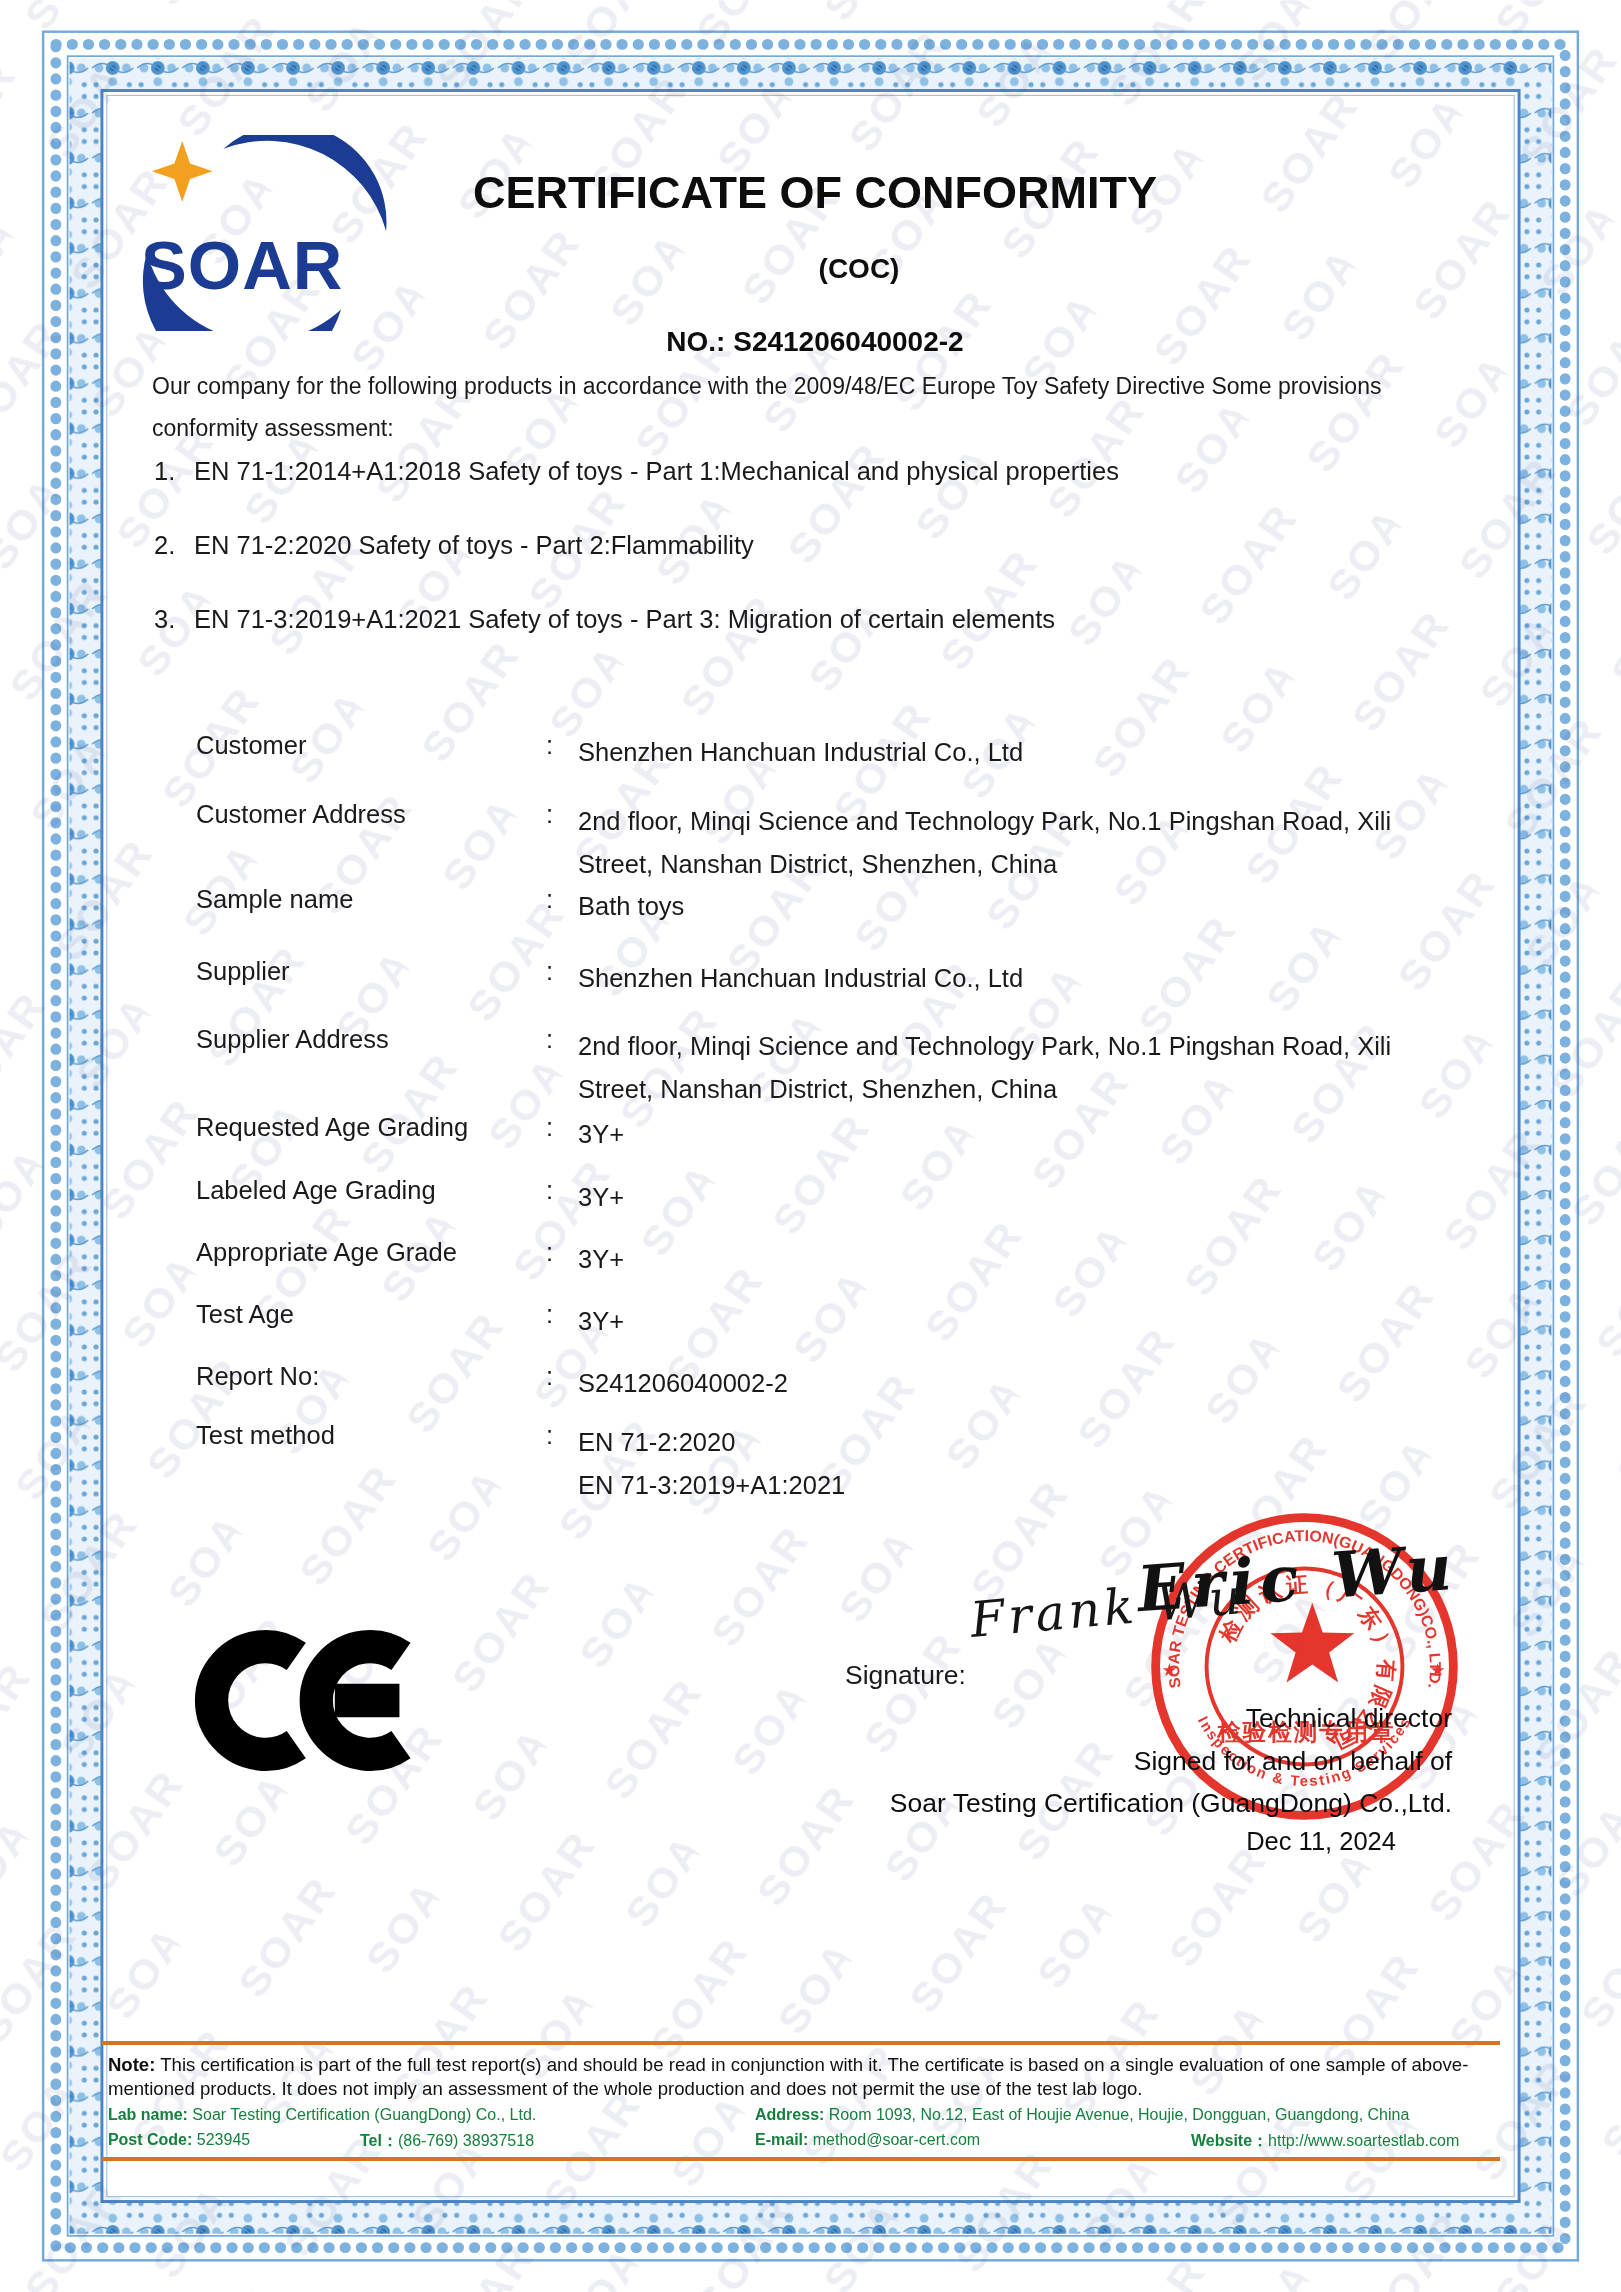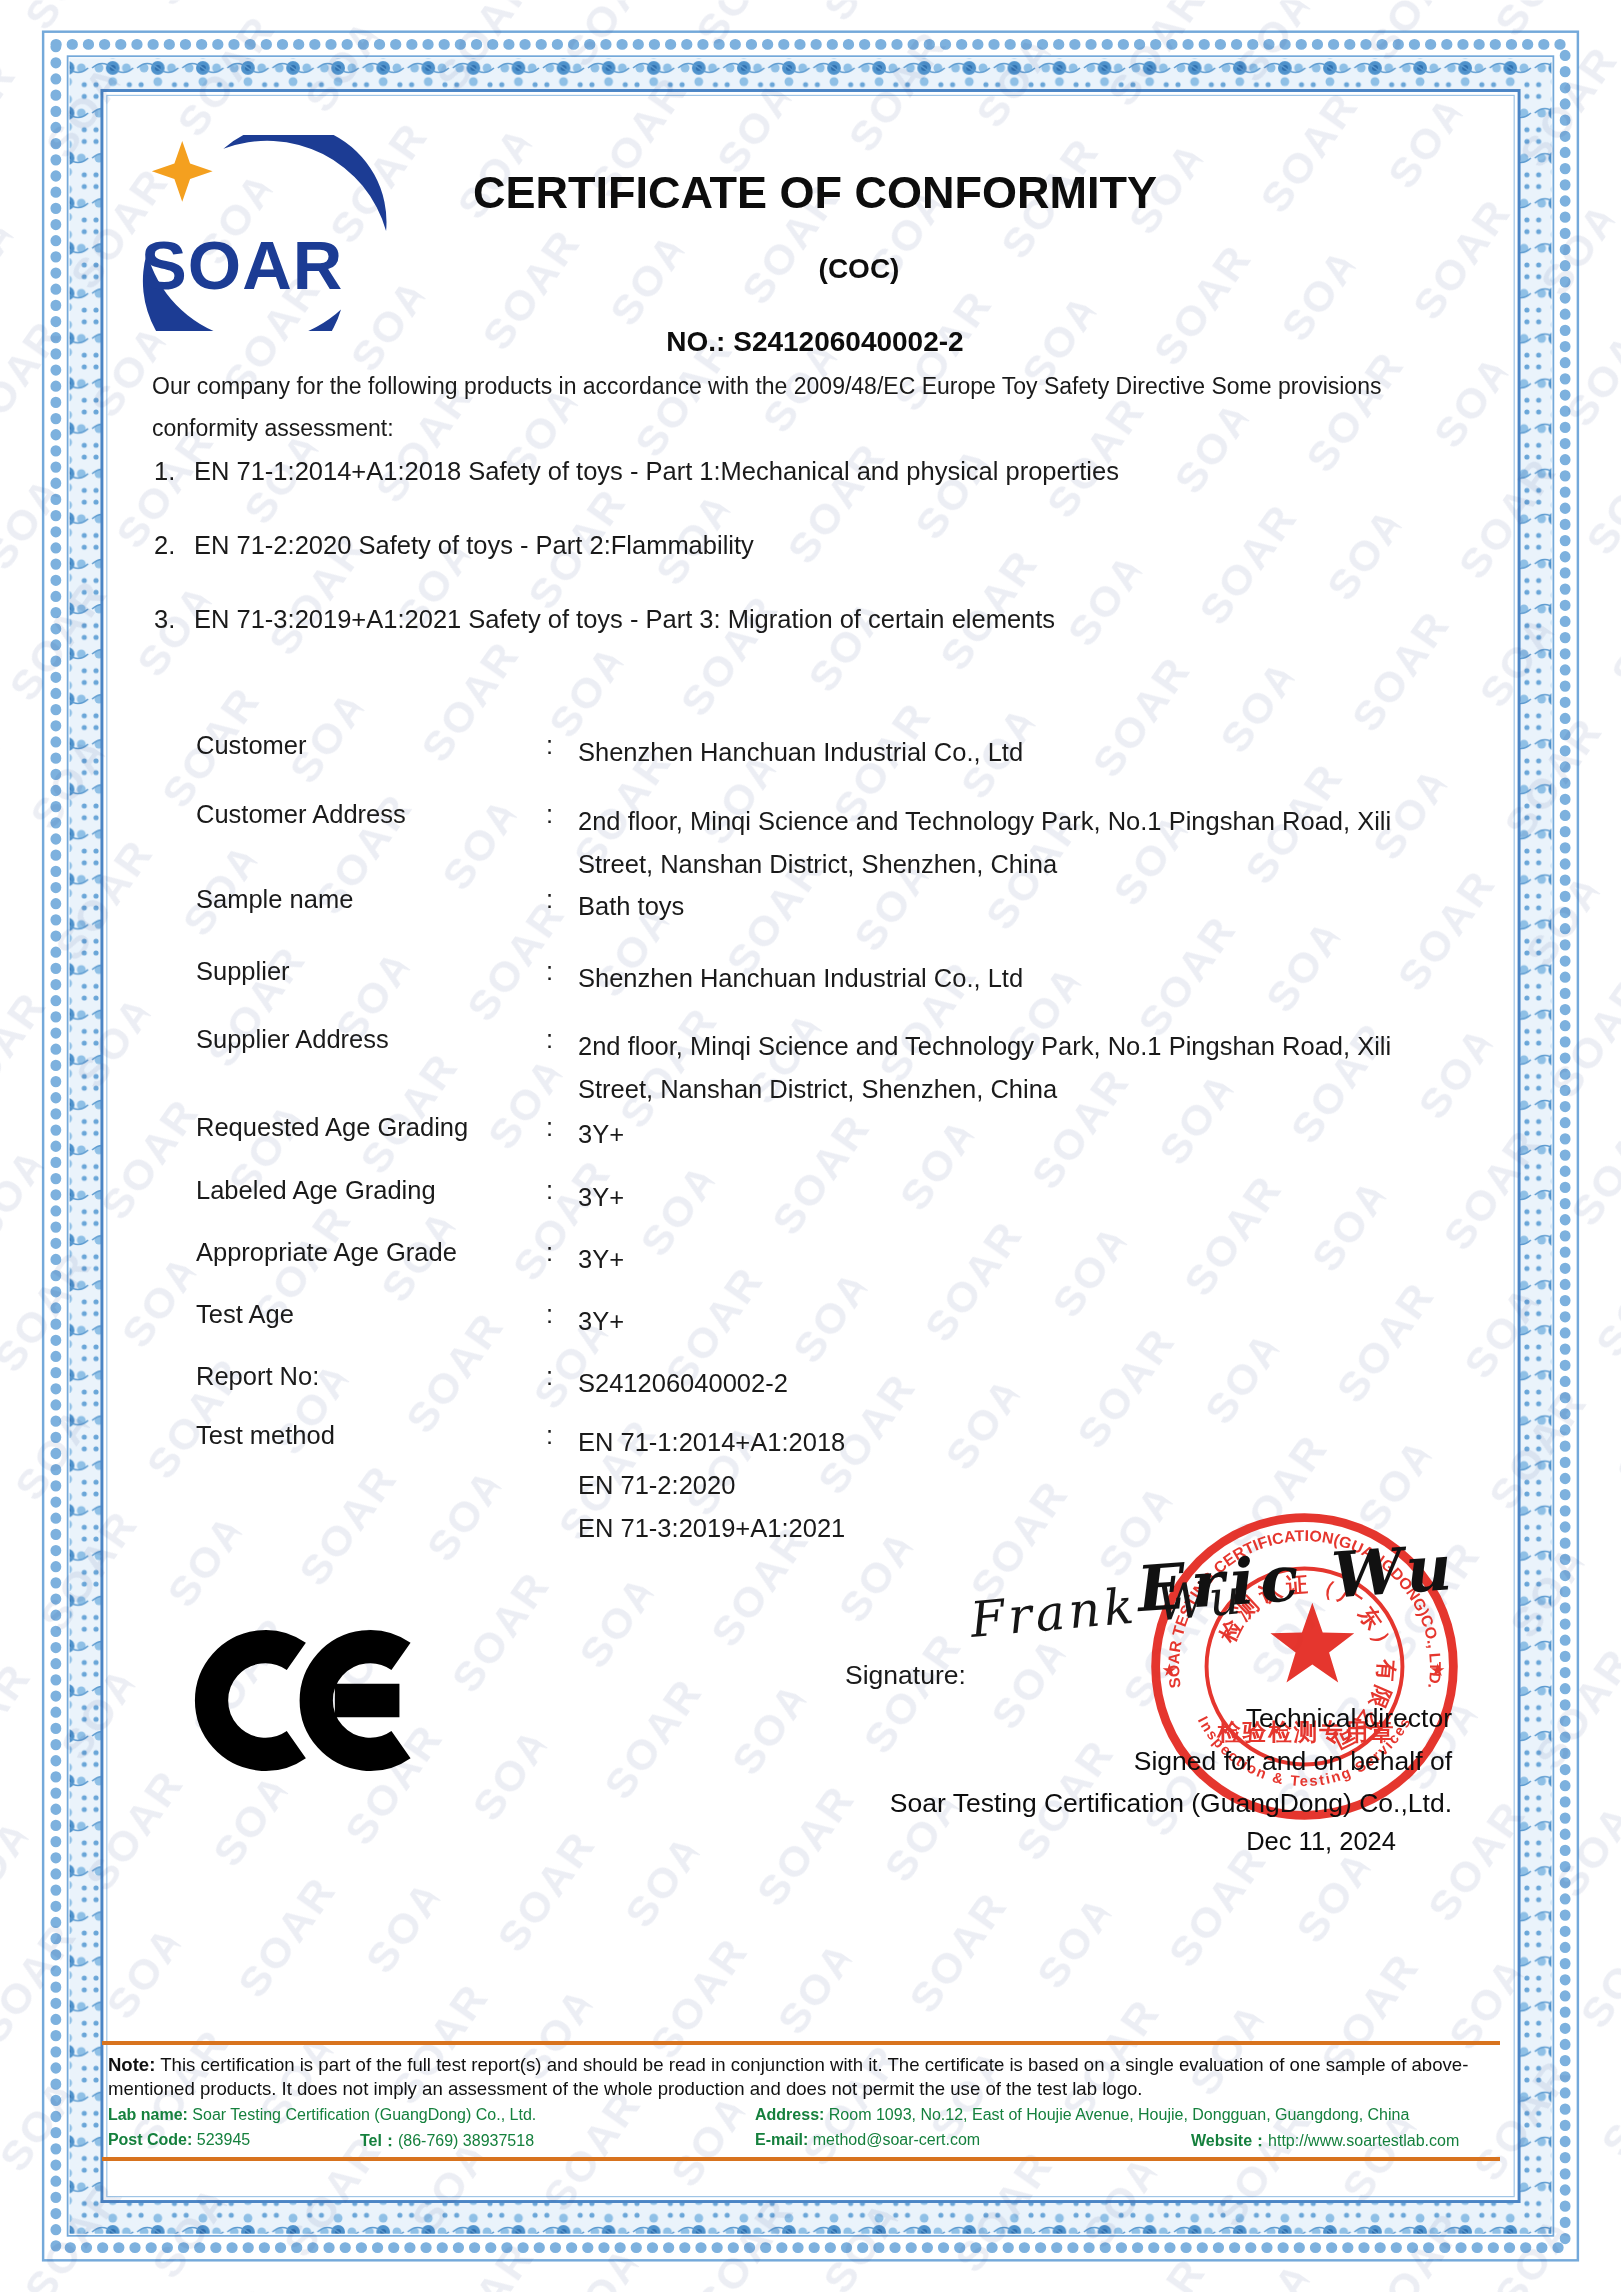--- a/index.html
+++ b/index.html
@@ -163,21 +163,20 @@
   </div>
   <div class="frow" style="top:1362px">
     <span class="flabel">Report No:</span>
     <span class="fcolon">:</span>
     <span class="fvalue">S241206040002-2</span>
   </div>
   <div class="frow" style="top:1421px">
     <span class="flabel">Test method</span>
     <span class="fcolon">:</span>
     <span class="fvalue">
-      <span style="display:block">EN 71-1:2014+A1:2018</span>
       <span style="display:block">EN 71-2:2020</span>
       <span style="display:block">EN 71-3:2019+A1:2021</span>
     </span>
   </div>
 
   <svg class="ce" width="227" height="147" viewBox="0 0 232 150">
     <path d="M 106.6 30 A 55 55 0 1 0 106.6 120" fill="none" stroke="#000" stroke-width="34"></path>
     <path d="M 213.6 30 A 55 55 0 1 0 213.6 120" fill="none" stroke="#000" stroke-width="34"></path>
     <path d="M 146 75 H 212" stroke="#000" stroke-width="34"></path>
   </svg>

